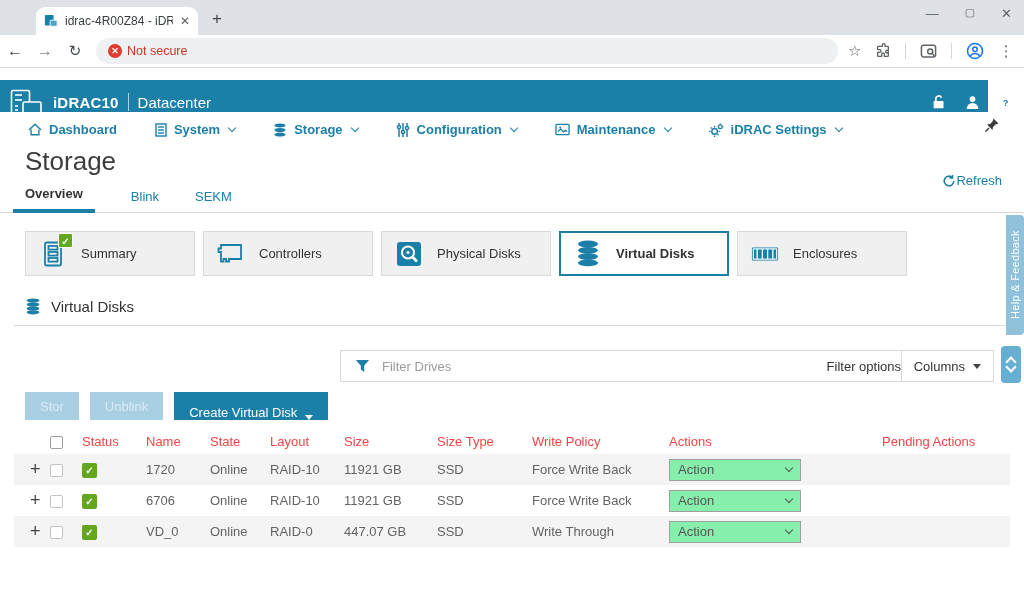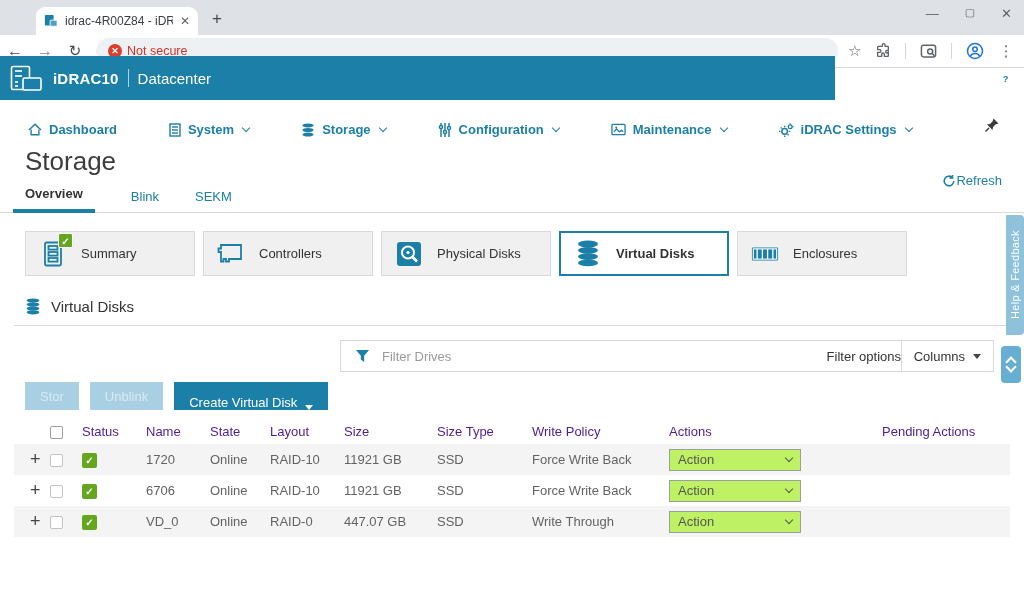--- a/index.html
+++ b/index.html
@@ -27,37 +27,37 @@
   .ns-icon { width:14px; height:14px; border-radius:50%; background:#dd3c2e; color:#fff;
     font-size:9px; line-height:14px; text-align:center; font-weight:bold; display:inline-block; }
   .url-text { font-size:13px; color:#202124; white-space:nowrap; overflow:hidden; }
   .url-scheme { color:#d93025; text-decoration:line-through; }
   .tb-icons { display:flex; align-items:center; margin-left:10px; gap:14px; }
   .tb-sep { width:1px; height:16px; background:#d4d6da; }
   .star-icon { font-size:15px; color:#5f6368; }
   .dots-icon { font-size:15px; color:#5f6368; letter-spacing:0; }
 
   
-  .app-header { position:absolute; top:56px; left:0; width:835px; height:44px; background:#1b7fa8;
+  .app-header { position:absolute; top:80px; left:0; width:988px; height:44px; background:#1b7fa8;
     display:flex; align-items:center; color:#fff; }
   .logo { margin-left:10px; }
   .brand { margin-left:10px; display:flex; align-items:center; gap:9px; font-size:15px; }
   .brand .prod { font-weight:bold; letter-spacing:.2px; }
   .brand .divider { width:1px; height:18px; background:rgba(255,255,255,.65); }
   .hdr-search { position:absolute; left:698px; top:0; width:222px; height:44px; background:#fff;
     display:flex; align-items:center; padding:0 12px; }
   .hdr-search input { flex:1; border:none; outline:none; font-size:13.5px; color:#333;
     font-family:"Liberation Sans",sans-serif; background:transparent; }
   .hdr-search input::placeholder { color:#757575; }
   .hdr-icons { position:absolute; left:920px; top:0; width:104px; height:44px; display:flex;
     align-items:center; justify-content:center; gap:16px; }
 
   
   .mainnav { position:absolute; top:112px; left:0; width:1024px; height:36px; background:#fff;
-    border-bottom:1px solid #e3e3e3; display:flex; align-items:center; padding-left:28px; gap:52px; }
+    border-bottom:1px solid #e3e3e3; display:flex; align-items:center; padding-left:28px; gap:38px; }
   .nav-item { display:flex; align-items:center; gap:7px; color:#1b7fa8; font-weight:bold; font-size:13px; }
   .chev { width:6px; height:6px; border-right:1.6px solid #1b7fa8; border-bottom:1.6px solid #1b7fa8;
     transform:rotate(45deg); margin-top:-4px; margin-left:2px; }
   .pin { position:absolute; right:24px; top:5px; }
 
   
   .content { position:absolute; top:140px; left:0; width:1024px; height:452px; background:#fff; }
   .page-title { margin:6px 0 0 25px; font-size:26px; font-weight:400; color:#3d3d3d; }
   .tabs-row { position:relative; margin-top:10px; border-bottom:1px solid #d9d9d9; height:26px;
     display:flex; align-items:flex-end; padding-left:25px; gap:36px; }
@@ -73,49 +73,49 @@
   .card.selected { background:#fff; border:2px solid #1b7fa8; font-weight:bold; }
   .card-ic { position:relative; width:28px; height:28px; display:flex; align-items:center; justify-content:center; }
   .ok-badge { width:15px; height:15px; background:#64a71e; border-radius:2px; color:#fff;
     font-size:10px; line-height:15px; text-align:center; font-weight:bold; display:inline-block; }
   .card-ic .ok-badge { position:absolute; top:-7px; right:-6px; border:1px solid #fff; }
 
   .section-hdr { display:flex; align-items:center; gap:10px; margin:22px 0 0 25px;
     font-size:15px; color:#333; }
   .rule { margin:10px 14px 0 14px; border-top:1px solid #d9d9d9; }
 
-  .filter-row { position:relative; height:32px; margin:14px 14px 0 0; }
+  .filter-row { position:relative; height:32px; margin:24px 14px 0 0; }
   .filter-box { position:absolute; left:340px; right:94px; top:0; height:32px; border:1px solid #d9d9d9;
     display:flex; align-items:center; padding:0 14px; gap:12px; }
   .filter-box input { flex:1; border:none; outline:none; font-size:13px; color:#333;
     font-family:"Liberation Sans",sans-serif; }
   .filter-box input::placeholder { color:#9b9b9b; }
   .filter-opts { color:#333; font-size:13px; }
   .columns-btn { position:absolute; right:16px; top:0; height:32px; border:1px solid #d9d9d9;
     background:#fff; display:flex; align-items:center; gap:8px; padding:0 12px; font-size:13px; color:#333; }
   .tri-down { width:0; height:0; border-left:4px solid transparent; border-right:4px solid transparent;
     border-top:5px solid #444; }
 
   .btn-row { display:flex; gap:11px; margin:10px 0 0 25px; }
   .btn { height:28px; padding:0 15px; font-size:13px; border:none; display:flex; align-items:center; gap:8px; }
   .btn.disabled { background:#a9cfe3; color:#d9eaf3; }
   .btn.primary { background:#1b7fa8; color:#fff;align-items:flex-end; }
   .btn.primary .tri-down { border-top-color:#fff; }
 
   
   table.vd { border-collapse:collapse; table-layout:fixed; width:996px; margin:8px 0 0 14px; }
-  table.vd th { font-weight:normal; color:#4c1d95; font-size:13px; text-align:left; height:26px;
+  table.vd th { font-weight:normal; color:#ef4444; font-size:13px; text-align:left; height:26px;
     padding:0 4px; white-space:nowrap; }
   table.vd td { font-size:13px; color:#636363; height:31px; padding:0 4px; white-space:nowrap; }
   tbody tr:nth-child(odd) { background:#f4f4f4; }
   .plus { color:#444; font-size:18px; font-weight:400; padding-left:12px; }
   .cb { width:13px; height:13px; border:1px solid #9e9e9e; background:#fff; display:inline-block;
     border-radius:2px; vertical-align:middle; }
   tbody .cb { border-color:#c3c3c3; }
-  .action-select { width:132px; height:22px; border:1px solid #9e9e9e; background:#bef264;
+  .action-select { width:132px; height:22px; border:1px solid #9e9e9e; background:#86efac;
     display:flex; align-items:center; padding:0 8px; color:#555; font-size:13px; }
   .action-select .chev2 { margin-left:auto; width:6px; height:6px; border-right:1.4px solid #555;
     border-bottom:1.4px solid #555; transform:rotate(45deg); margin-top:-3px; }
 
   
   .help-tab { position:absolute; right:0; top:215px; width:18px; height:120px; background:#8fc2da;
     border-radius:4px 0 0 4px; color:#fff; font-size:11px; display:flex; align-items:center;
     justify-content:center; writing-mode:vertical-rl; transform:rotate(180deg); letter-spacing:.3px; }
   .scroller { position:absolute; right:3px; top:346px; width:20px; height:37px; background:#66aed2;
     border-radius:4px; display:flex; flex-direction:column; align-items:center; justify-content:center; gap:3px; }

